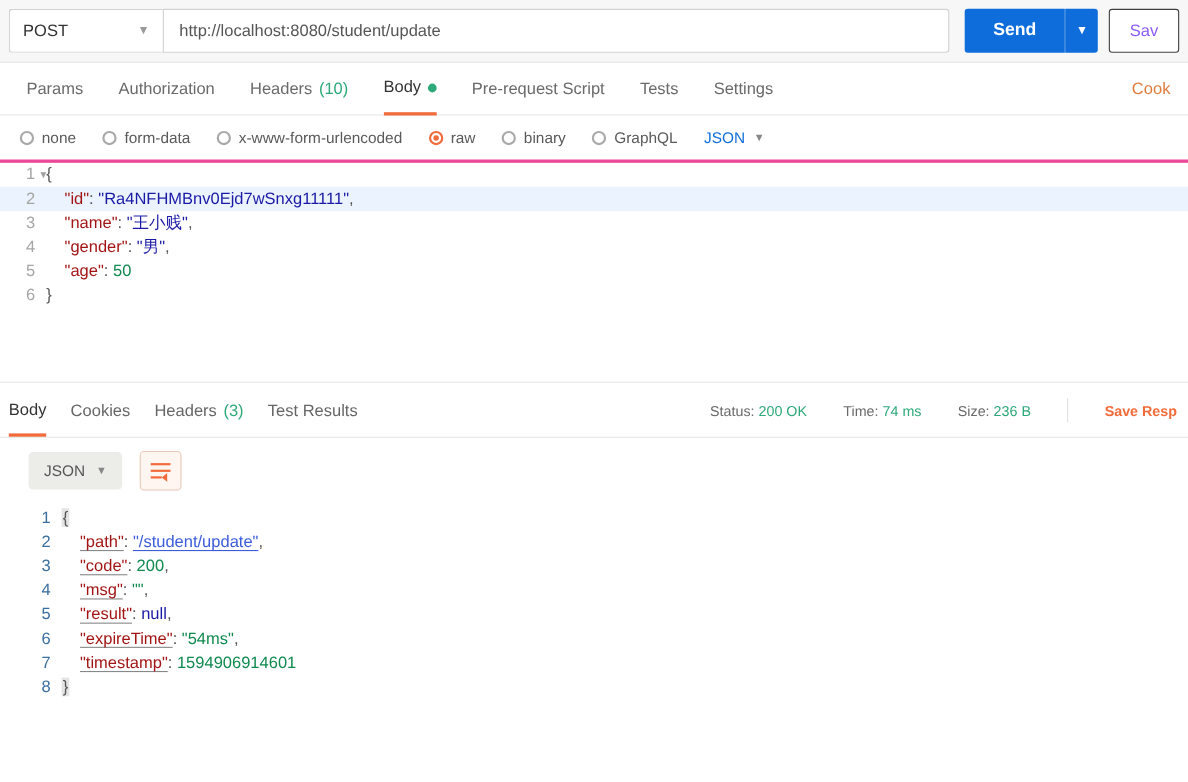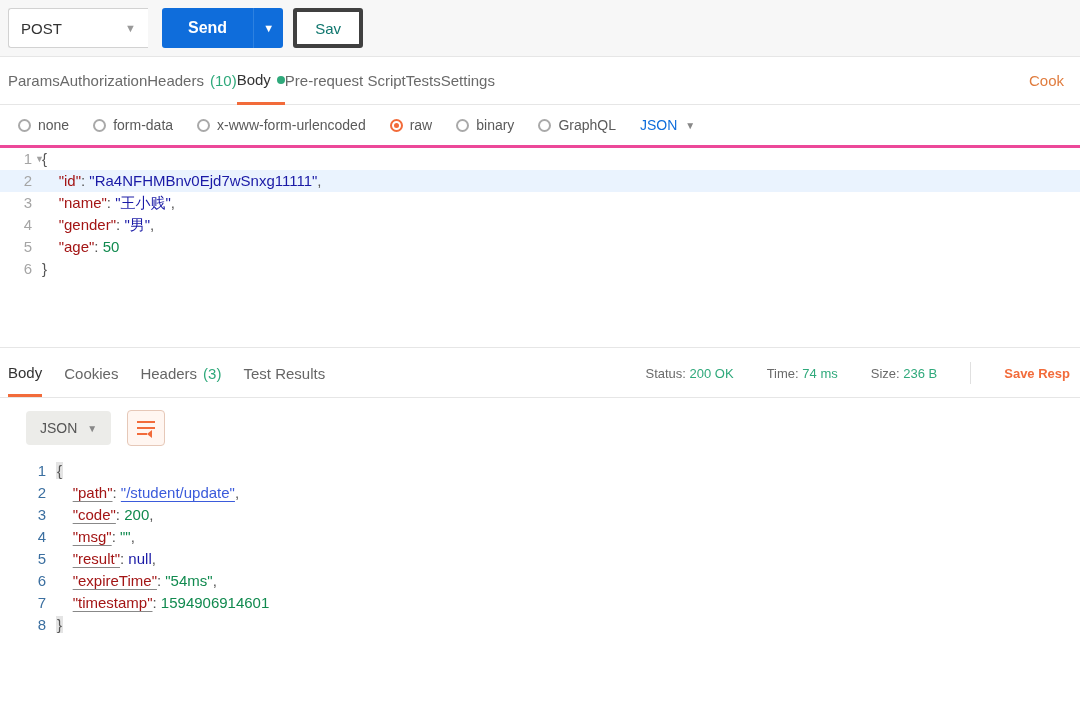--- a/index.html
+++ b/index.html
@@ -7,24 +7,24 @@
 
 
 .request-row { display: flex; align-items: stretch; padding: 8px; gap: 0; background: #f7f7f7; border-bottom: 1px solid #e6e6e6; }
 .method-select { display: flex; align-items: center; justify-content: space-between; width: 140px; padding: 0 12px; background: #fff; border: 1px solid #d2d2d2; border-right: none; border-radius: 3px 0 0 3px; font-size: 15px; color: #333; cursor: pointer; }
 .method-select .chev { color: #999; font-size: 11px; }
 .url-input { flex: 1; padding: 0 14px; font-size: 15px; color: #555; background: #fff; border: 1px solid #d2d2d2; border-radius: 0 3px 3px 0; outline: none; height: 40px; }
 .gap { width: 14px; }
 .send-btn-wrap { display: flex; align-items: stretch; justify-content: space-between; }
 .send-btn { background: #0f6ddb; color: #fff; border: none; padding: 0 26px; font-size: 16px; font-weight: 600; border-radius: 3px 0 0 3px; cursor: pointer; height: 40px; }
 .send-drop { background: #0f6ddb; color: #fff; border: none; border-left: 1px solid #2d81e0; width: 30px; border-radius: 0 3px 3px 0; cursor: pointer; display: flex; align-items: center; justify-content: center; font-size: 11px; }
-.save-btn { margin-left: 10px; background: #fff; border: 4px solid #404040; padding: 0 18px; font-size: 15px; color: #0f766e; border-radius: 3px; cursor: pointer; height: 40px; }
-
-
-.req-tabs { display: flex; align-items: center; padding: 14px 16px 0 8px; border-bottom: 1px solid #e6e6e6; font-size: 15px; color: #6a6a6a; }
+.save-btn { margin-left: 10px; background: #fff; border: 1px solid #404040; padding: 0 18px; font-size: 15px; color: #8b5cf6; border-radius: 3px; cursor: pointer; height: 40px; }
+
+
+.req-tabs { display: flex; align-items: center; gap: 32px; padding: 14px 16px 0 24px; border-bottom: 1px solid #e6e6e6; font-size: 15px; color: #6a6a6a; }
 .req-tab { padding-bottom: 14px; cursor: pointer; display: flex; align-items: center; gap: 6px; }
 .req-tab.active { color: #333; font-weight: 500; border-bottom: 3px solid #f26b3a; margin-bottom: -1px; }
 .count { color: #2fa97b; }
 .green-dot { width: 8px; height: 8px; background: #2fa97b; border-radius: 50%; display: inline-block; }
 .req-tabs .right { margin-left: auto; color: #e07c3e; }
 
 
 .body-types { display: flex; align-items: center; gap: 24px; padding: 12px 18px; border-bottom: 3px solid #ec4899; font-size: 14px; color: #5a5a5a; }
 .radio-item { display: flex; align-items: center; gap: 7px; cursor: pointer; }
 .radio { width: 13px; height: 13px; border: 2px solid #a9a9a9; border-radius: 50%; display: inline-block; position: relative; }
@@ -81,20 +81,21 @@
 .resp-editor .line:last-child .brace-hl { background: #e4e4e4; padding: 0 1px; }
 </style>
 </head>
 <body>
 
 <div class="request-row">
   <div class="method-select">
     <span>POST</span>
     <span class="chev">▼</span>
   </div>
+  <input class="url-input" value="http://localhost:8080/student/update" style="">
   <div class="gap"></div>
   <div class="send-btn-wrap">
     <button class="send-btn">Send</button>
     <button class="send-drop">
         <span>▼</span>
       </button>
   </div>
   <button class="save-btn">Sav</button>
 </div>
 

